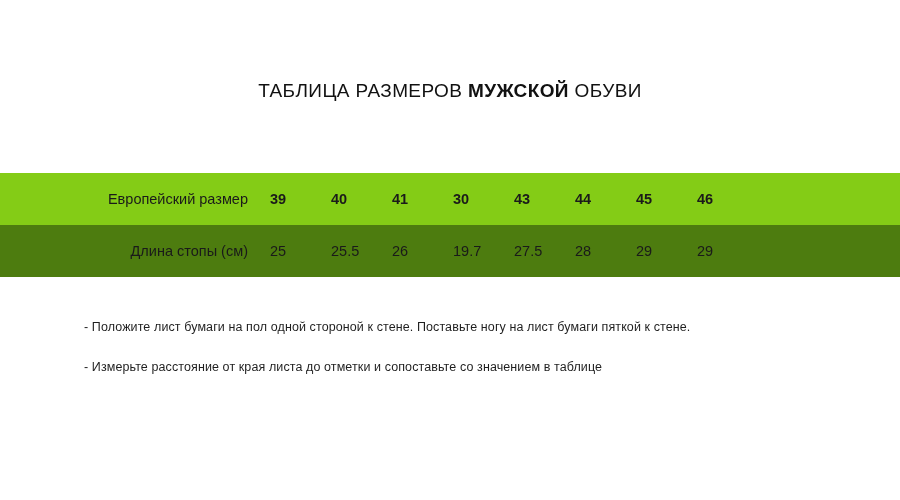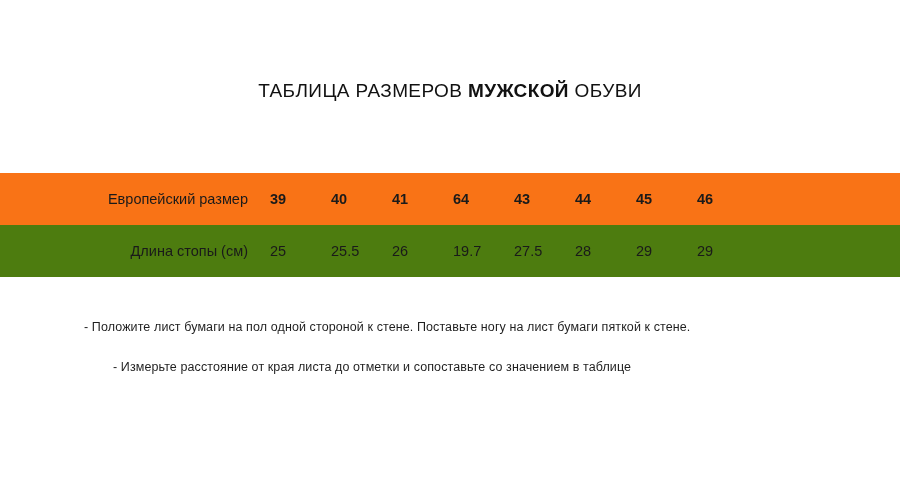--- a/index.html
+++ b/index.html
@@ -39,21 +39,21 @@
     top: 173px;
     left: 0;
     width: 900px;
   }
   .row {
     display: flex;
     align-items: center;
     height: 52px;
   }
   .row-head {
-    background: #f97316;
+    background: #84cc16;
   }
   .row-body {
     background: #4d7c0f;
   }
   .row-label {
     width: 270px;
     text-align: right;
     padding-right: 22px;
     box-sizing: border-box;
     font-size: 14.5px;
@@ -83,39 +83,38 @@
   }
   .note {
     font-size: 12.5px;
     color: #1f1f1f;
     margin-bottom: 26px;
     letter-spacing: 0.1px;
     white-space: nowrap;
   }
   .note:last-child {
     margin-bottom: 0;
-    margin-left: 29px;
   }
 </style>
 </head>
 <body>
 
 <div class="page">
 
   <div class="title"><span>ТАБЛИЦА РАЗМЕРОВ </span><span class="strong">МУЖСКОЙ</span><span> ОБУВИ</span></div>
 
   <div class="table">
 
     <div class="row row-head">
       <div class="row-label">Европейский размер</div>
       <div class="cells">
         <div class="cell">39</div>
         <div class="cell">40</div>
         <div class="cell">41</div>
-        <div class="cell">64</div>
+        <div class="cell">30</div>
         <div class="cell">43</div>
         <div class="cell">44</div>
         <div class="cell">45</div>
         <div class="cell">46</div>
       </div>
     </div>
 
     <div class="row row-body">
       <div class="row-label">Длина стопы (см)</div>
       <div class="cells">

